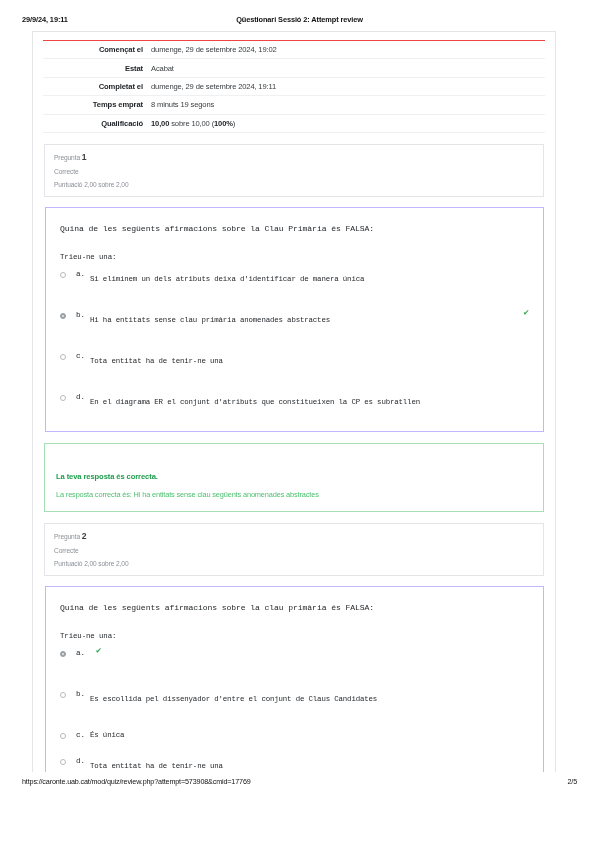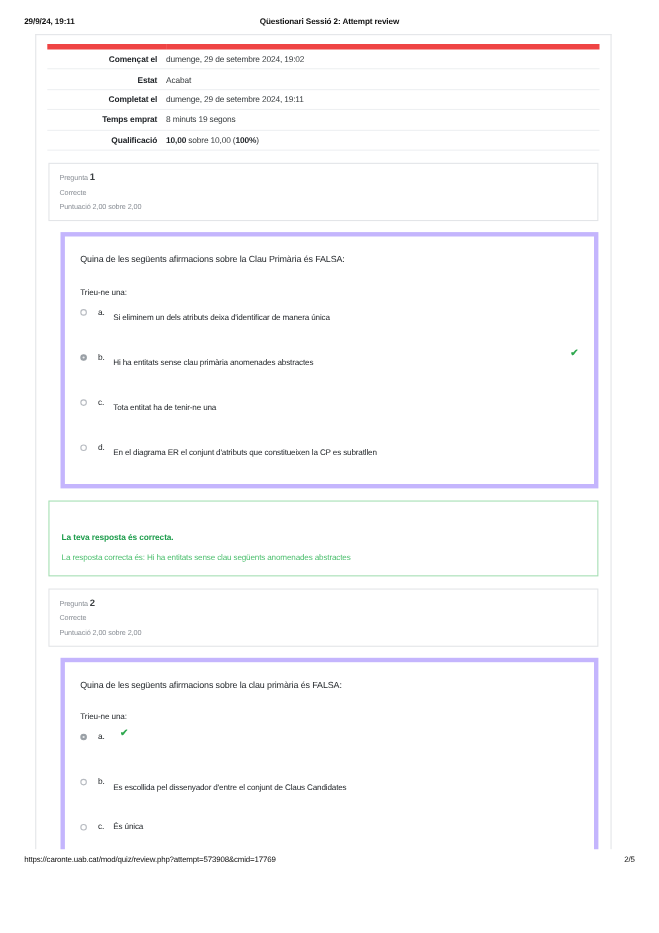--- a/index.html
+++ b/index.html
@@ -72,21 +72,21 @@
   }
 
   
   .summary-table {
     width: 100%;
     border-collapse: collapse;
     margin-top: 2px;
     font-size: 7.6px;
   }
   .summary-table tr { border-bottom: 1px solid #eef0f2; }
-  .summary-table tr:first-child { border-top: 5px solid #ef4444; }
+  .summary-table tr:first-child { border-top: 1px solid #ef4444; }
   .summary-table th {
     width: 108px;
     text-align: right;
     padding: 4.2px 8px 4.2px 0;
     font-weight: bold;
     font-size: 7.6px;
     color: #1d2125;
     vertical-align: middle;
     letter-spacing: -0.1px;
   }
@@ -126,24 +126,25 @@
   }
   .q-info .q-marks {
     font-size: 6.6px;
     color: #8b9097;
     margin-top: 6px;
     letter-spacing: -0.1px;
   }
 
   
   .q-body {
-    border: 4px solid #c4b5fd;
-    background: #fff;
-    margin: 10px 1px 0 12px;
+    border: 1px solid #c4b5fd;
+    background: #fff;
+    margin: 10px 1px 0 2px;
     padding: 16px 14px 20px 14px;
+    font-family: Liberation Mono, monospace;
   }
   .q-text {
     font-size: 8.1px;
     color: #1d2125;
     letter-spacing: -0.1px;
     line-height: 1.3;
   }
   .q-prompt {
     font-size: 7.4px;
     color: #1d2125;

